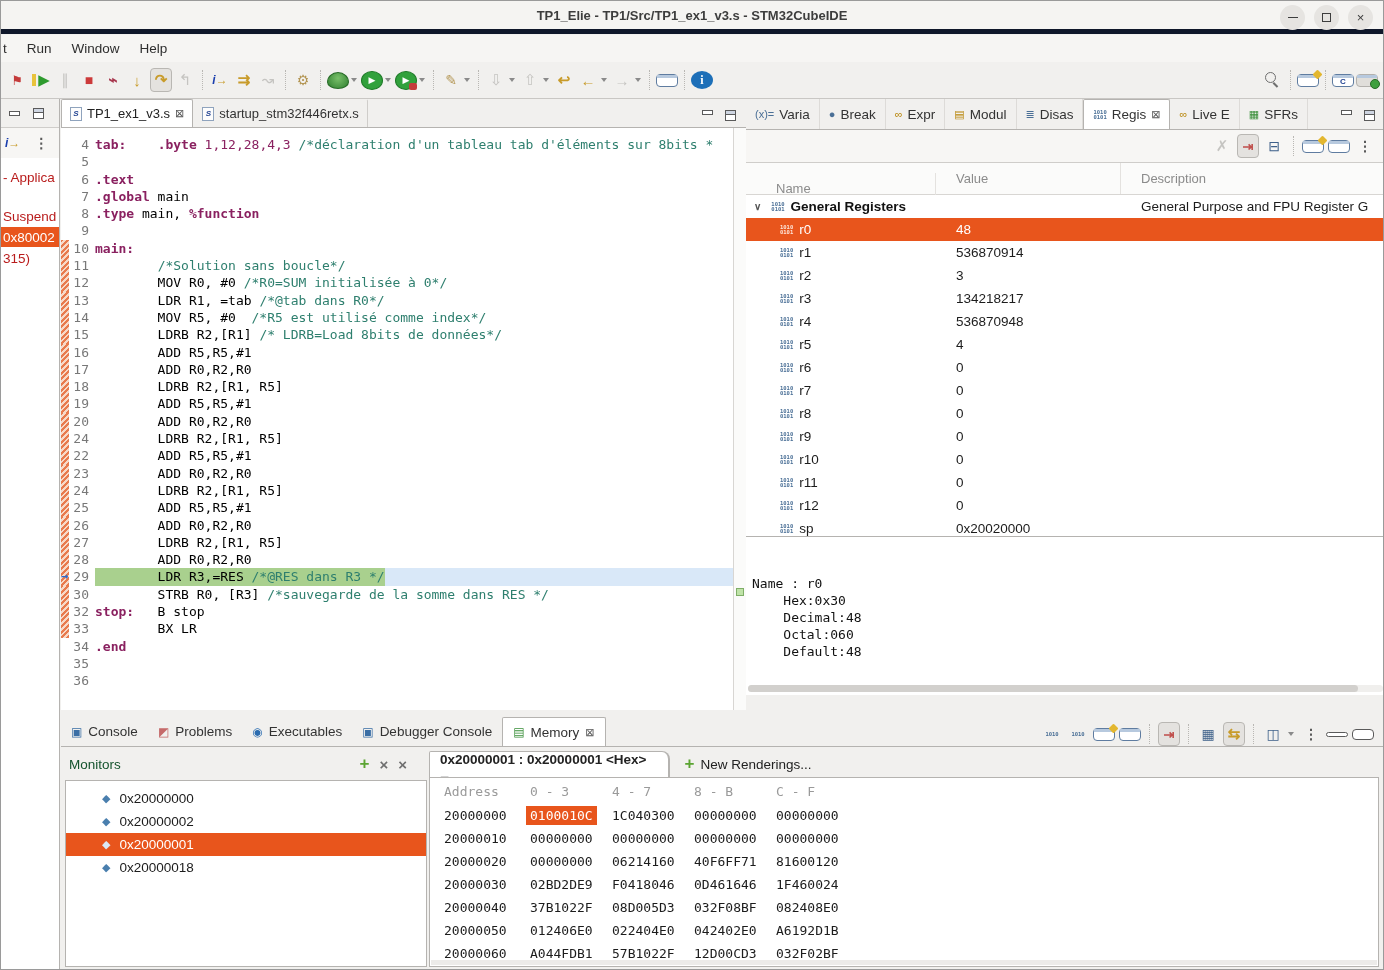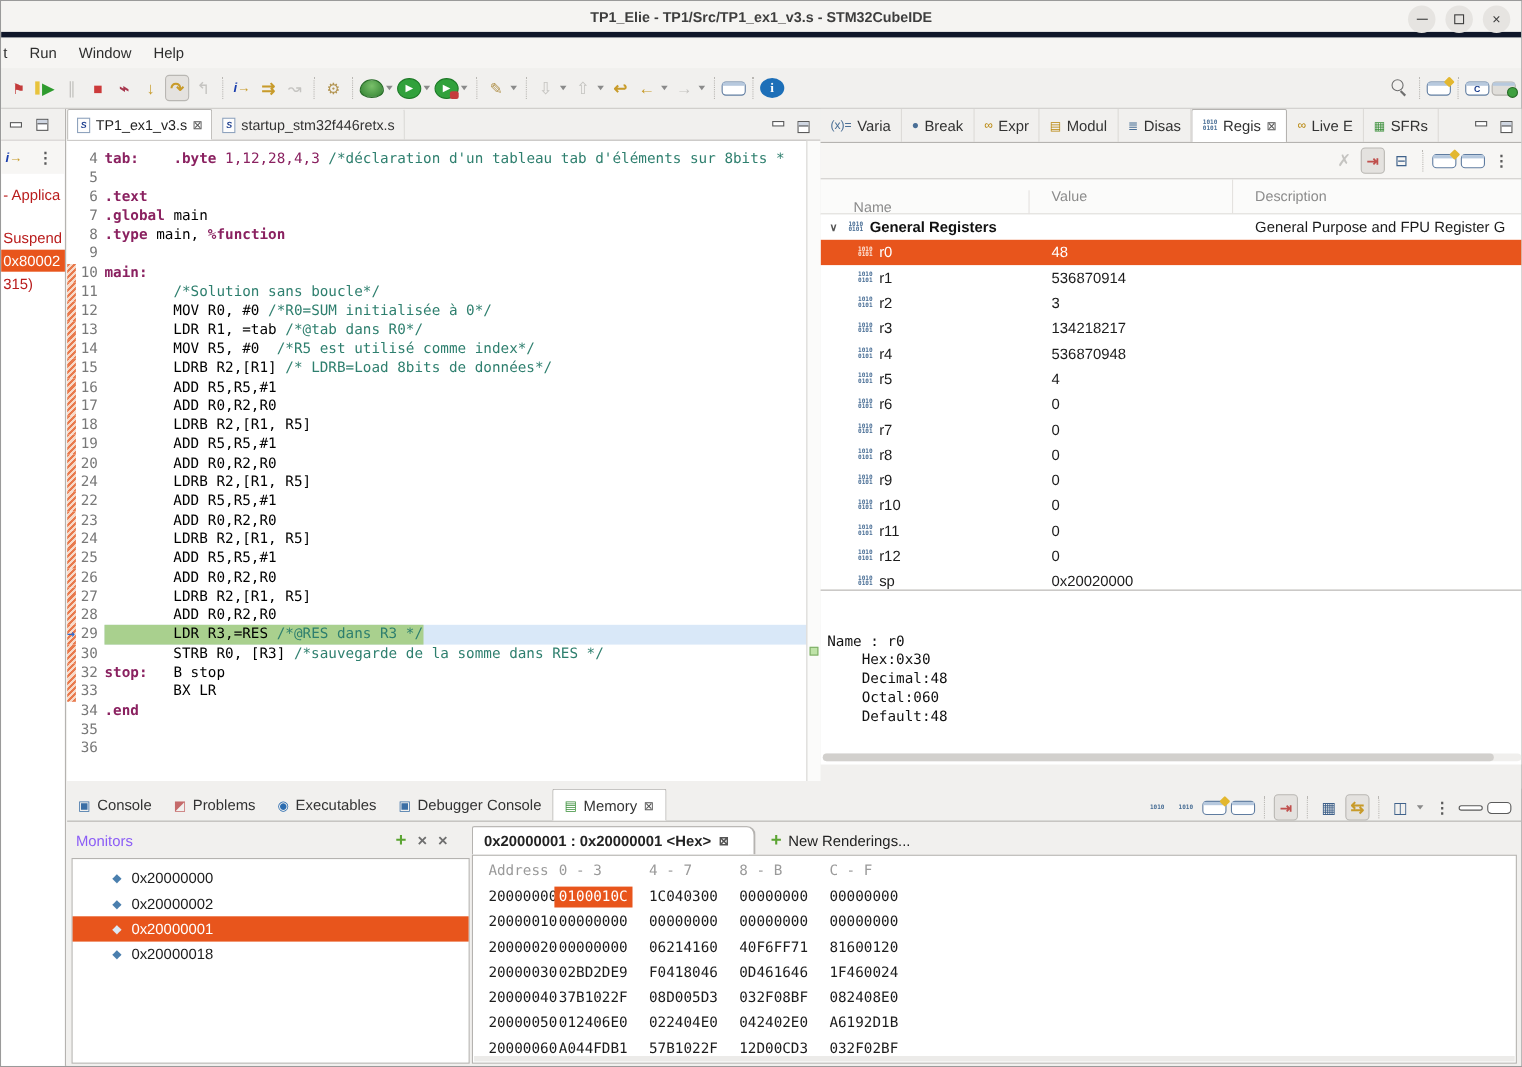--- a/index.html
+++ b/index.html
@@ -159,43 +159,43 @@
   .btab { height:29px; display:flex; align-items:center; gap:6px; padding:0 10px;
           font-size:13.5px; color:#333; }
   .btab.active { background:#fff; border:1px solid #b5b3b0; border-bottom:none; border-radius:2px 2px 0 0; }
   .btab-icon { font-size:12px; }
   .b-console { color:#3a6ea5; } .b-problems { color:#c56a6a; } .b-exec { color:#2b6cb0; }
   .b-debugc { color:#3a6ea5; } .b-memory { color:#3a8f3a; }
   .btab-tools { margin-left:auto; display:flex; align-items:center; gap:2px; padding-right:8px; }
 
   .monitors { position:absolute; left:2px; top:31px; width:364px; bottom:2px; }
   .mon-head { height:32px; display:flex; align-items:center; padding:0 6px; }
-  .mon-title { font-size:13.5px; color:#8b5cf6; }
+  .mon-title { font-size:13.5px; color:#14532d; }
   .mon-tools { margin-left:auto; display:flex; gap:10px; padding-right:14px; }
   .mon-list { position:absolute; left:2px; right:0; top:32px; bottom:0; background:#fff;
               border:1px solid #b5b3b0; padding-top:6px; }
   .mon-item { height:23px; display:flex; align-items:center; gap:9px; padding-left:36px;
               font-size:13.5px; color:#1c1c1c; }
   .mon-item.sel { background:var(--accent); color:#fff; }
   .diamond { color:#4a7fae; font-size:11px; }
   .mon-item.sel .diamond { color:#dce9f5; }
 
   .memview { position:absolute; left:366px; top:31px; right:4px; bottom:2px; }
   .mem-tabrow { height:29px; display:flex; align-items:flex-end; padding-left:2px; position:relative; }
   .memtab { height:26px; background:#fff; border:1px solid #b5b3b0; border-bottom:none;
-            display:flex; align-items:center; gap:7px; padding:0 22px 0 10px; font-size:13.5px;
+            display:flex; gap:7px; padding:0 22px 0 10px; font-size:13.5px;
             font-weight:bold; color:#222; border-radius:2px 8px 0 0;
-            border-right:2px solid #b5b3b0; }
+            border-right:2px solid #b5b3b0;flex-direction:column; }
   .newrender { height:26px; display:flex; align-items:center; gap:6px; padding:0 14px;
                font-size:13.5px; color:#222; }
   .mem-body { position:absolute; left:2px; right:0; top:29px; bottom:0; background:#fff;
               border:1px solid #b5b3b0; font-family:"DejaVu Sans Mono", monospace; font-size:13px; }
   .mem-head { display:flex; height:26px; align-items:center; color:#9a9a9a; }
   .mem-head span, .mem-row span { display:inline-block; }
-  .mc0 { width:78px; padding-left:14px; }
+  .mc0 { width:100px; padding-left:14px; }
   .mc { width:82px; text-align:left; }
   .mem-row { display:flex; height:23px; align-items:center; color:#1c1c1c; }
   .cellhl { background:var(--accent); color:#fff; padding:2px 4px; margin-left:-4px; }
   .mem-scroll { position:absolute; left:1px; right:1px; bottom:1px; height:5px; background:#ecebe9; }
 
   .pane-btn { display:inline-flex; align-items:center; }
 </style>
 </head>
 <body>
 

